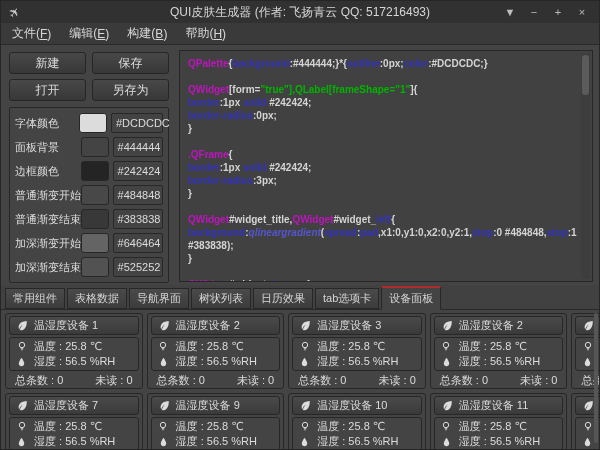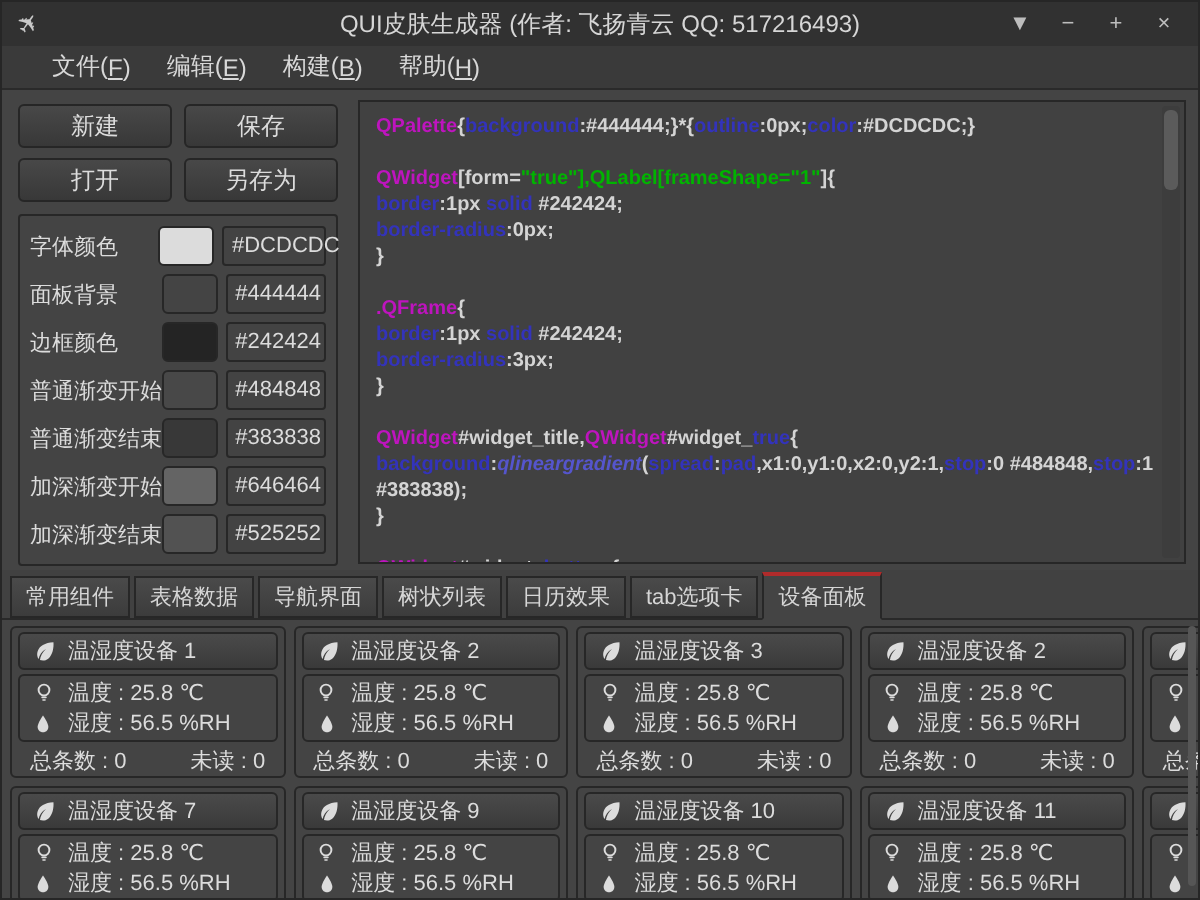--- a/index.html
+++ b/index.html
@@ -9,21 +9,21 @@
 
   
   .titlebar { height:22px; background:#313131; display:flex; align-items:center; font-size:12px; position:relative; }
   .app-icon { width:26px; text-align:center; color:#c8c8c8; font-size:13px; }
   .app-icon span { display:inline-block; transform:rotate(-55deg); }
   .title-text { position:absolute; left:0; right:0; text-align:center; color:#d6d6d6; pointer-events:none; }
   .win-controls { margin-left:auto; display:flex; align-items:center; gap:6px; padding-right:8px; z-index:2; }
   .win-btn { width:18px; height:16px; display:flex; align-items:center; justify-content:center; color:#bdbdbd; font-size:11px; cursor:default; }
 
   
-  .menubar { height:22px; background:#3a3a3a; border-bottom:1px solid #2a2a2a; display:flex; align-items:flex-start; padding-left:16px; font-size:12px; }
+  .menubar { height:22px; background:#3a3a3a; border-bottom:1px solid #2a2a2a; display:flex; align-items:flex-start; padding-left:2px; font-size:12px; }
   .menu-item { padding:0 9px; height:100%; display:flex; align-items:center; color:#d8d8d8; }
   .menu-item u { text-decoration:underline; }
 
   
   .main { display:flex; height:240px; }
   .left-panel { width:176px; padding-top:7px; flex:none; }
   .btn-grid { display:grid; grid-template-columns:1fr 1fr; gap:5px 6px; margin:0 8px; }
   .btn { height:22px; background:linear-gradient(#484848,#383838); border:1px solid #262626; border-radius:3px; color:#dcdcdc; font-size:12px; display:flex; align-items:center; justify-content:center; }
   .groupbox { margin:6px 8px 0; border:1px solid #272727; border-radius:2px; padding:3px 5px; }
   .crow { height:24px; display:flex; align-items:center; }
@@ -135,21 +135,21 @@
         <div class="cline"><span class="c-cls">QWidget</span><span class="c-p">[form=</span><span class="c-str">"true"],QLabel[frameShape="1"</span><span class="c-p">]{</span></div>
         <div class="cline"><span class="c-kw">border</span><span class="c-p">:1px </span><span class="c-kw">solid</span><span class="c-p"> #242424;</span></div>
         <div class="cline"><span class="c-kw">border-radius</span><span class="c-p">:0px;</span></div>
         <div class="cline"><span class="c-p">}</span></div>
         <div class="cline">&nbsp;</div>
         <div class="cline"><span class="c-cls">.QFrame</span><span class="c-p">{</span></div>
         <div class="cline"><span class="c-kw">border</span><span class="c-p">:1px </span><span class="c-kw">solid</span><span class="c-p"> #242424;</span></div>
         <div class="cline"><span class="c-kw">border-radius</span><span class="c-p">:3px;</span></div>
         <div class="cline"><span class="c-p">}</span></div>
         <div class="cline">&nbsp;</div>
-        <div class="cline"><span class="c-cls">QWidget</span><span class="c-p">#widget_title,</span><span class="c-cls">QWidget</span><span class="c-p">#widget_</span><span class="c-kw">true</span><span class="c-p">{</span></div>
+        <div class="cline"><span class="c-cls">QWidget</span><span class="c-p">#widget_title,</span><span class="c-cls">QWidget</span><span class="c-p">#widget_</span><span class="c-kw">left</span><span class="c-p">{</span></div>
         <div class="cline"><span class="c-kw">background</span><span class="c-p">:</span><span class="c-fn">qlineargradient</span><span class="c-p">(</span><span class="c-kw">spread</span><span class="c-p">:</span><span class="c-kw">pad</span><span class="c-p">,x1:0,y1:0,x2:0,y2:1,</span><span class="c-kw">stop</span><span class="c-p">:0 #484848,</span><span class="c-kw">stop</span><span class="c-p">:1</span></div>
         <div class="cline"><span class="c-p">#383838);</span></div>
         <div class="cline"><span class="c-p">}</span></div>
         <div class="cline">&nbsp;</div>
         <div class="cline"><span class="c-cls">QWidget</span><span class="c-p">#widget_</span><span class="c-kw">bottom</span><span class="c-p">{</span></div>
       </div>
   </div>
 
   <div class="tabbar" id="tabbar">
       <div class="tab">常用组件</div>

